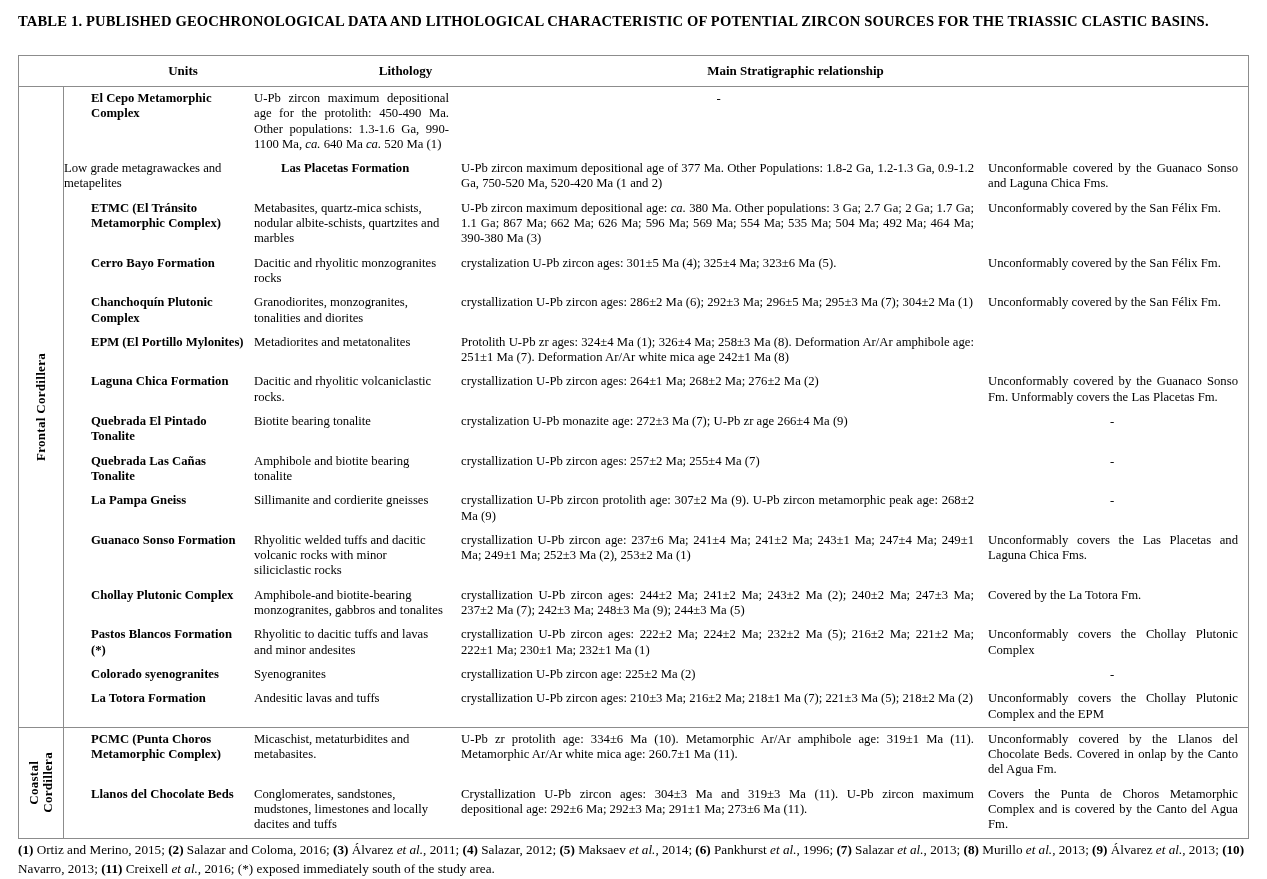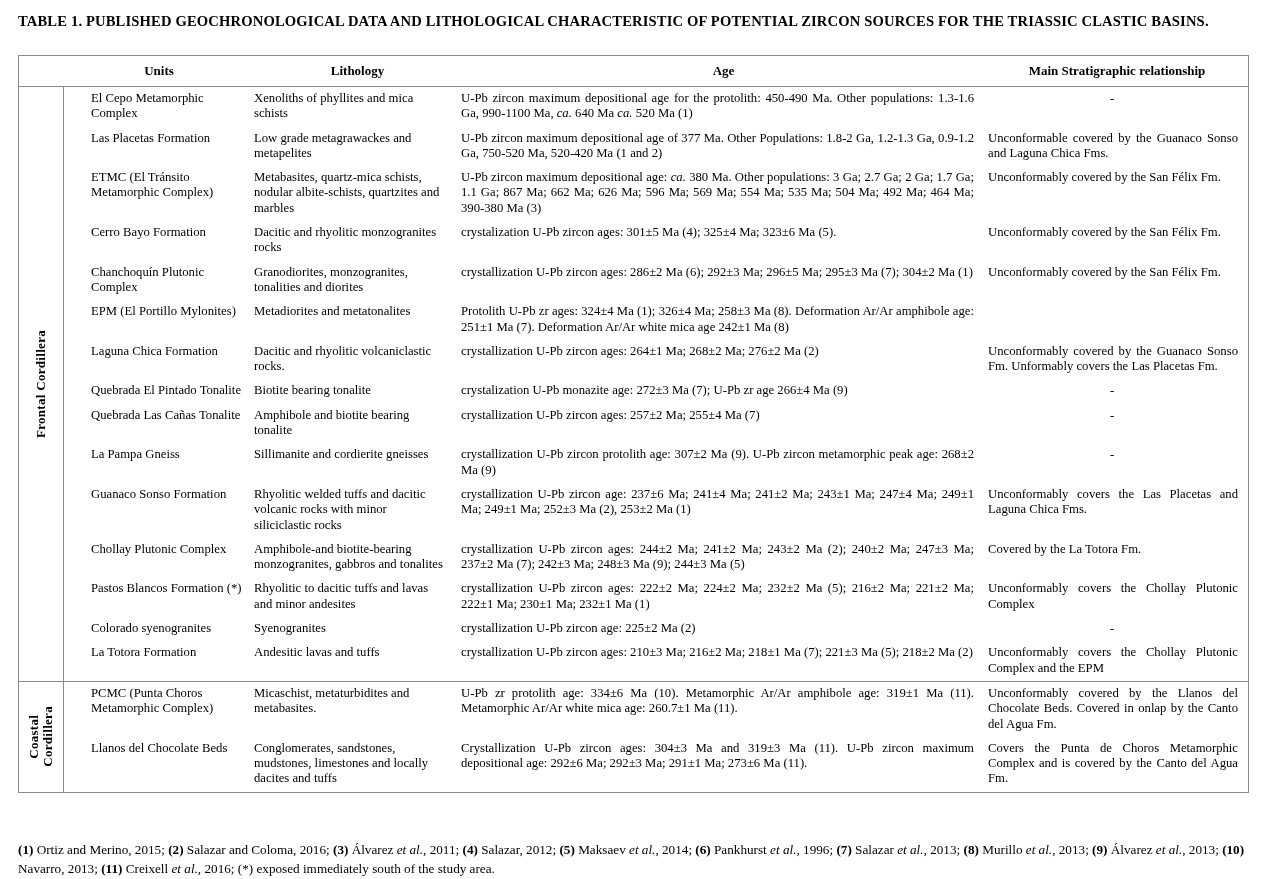--- a/index.html
+++ b/index.html
@@ -1,64 +1,62 @@
 <!DOCTYPE html>
 <html style="--border: #8c8c8c;"><head>
 <meta charset="utf-8">
 <style>
   html,body{margin:0;padding:0;background:#ffffff;}
   body{width:1267px;height:879px;overflow:hidden;font-family:"Liberation Serif","DejaVu Serif",serif;color:#000;}
   .page{position:relative;width:1243px;height:879px;background:#fff;}
   .title{position:absolute;left:18px;top:13px;width:1231px;font-weight:bold;font-size:14.6px;letter-spacing:.15px;}
   .tablebox{position:absolute;left:18px;top:55px;width:1229px;border:1.6px solid var(--border,#8c8c8c);background:#fff;}
   .header{display:grid;grid-template-columns:45px 190px 207px 525px 1fr;height:30px;align-items:center;
-          border-bottom:1.5px solid var(--border,#8c8c8c);font-weight:bold;font-size:13px;text-align:center;}
+          border-bottom:1.5px solid var(--border,#8c8c8c);font-weight:bold;font-size:13px;text-align:center;gap:24px;}
   .section{display:grid;grid-template-columns:45px 1fr;}
   .section + .section{border-top:1.5px solid var(--border,#8c8c8c);}
   .side{border-right:1px solid var(--border,#8c8c8c);display:flex;align-items:center;justify-content:center;overflow:hidden;}
   .side span{writing-mode:vertical-rl;transform:rotate(180deg);font-weight:bold;font-size:13px;letter-spacing:.3px;
              max-height:calc(100% - 6px);line-height:14px;text-align:center;}
   .row{display:grid;grid-template-columns:190px 207px 525px 1fr;padding:4px 0 5px;}
   .cell{font-size:12.7px;line-height:15.3px;}
-  .c-unit{padding-left:27px;padding-right:6px;}
+  .c-unit{padding-left:27px;padding-right:6px;font-weight:bold;}
   .c-lith{padding-right:16px;}
   .c-age{padding-right:12px;text-align:justify;}
   .c-strat{padding-left:2px;padding-right:10px;text-align:justify;}
   .dash{text-align:center !important;padding-left:0;}
   .footnote{position:absolute;left:18px;top:840px;width:1229px;font-size:13.2px;line-height:19px;text-align:left;font-family:Liberation Serif, serif;}
 </style>
 </head>
 <body>
 
 <div class="page">
   <div class="title">TABLE 1. PUBLISHED GEOCHRONOLOGICAL DATA AND LITHOLOGICAL CHARACTERISTIC OF POTENTIAL ZIRCON SOURCES FOR THE TRIASSIC CLASTIC BASINS.</div>
 
   <div class="tablebox">
     <div class="header">
       <div></div>
       <div>Units</div>
       <div>Lithology</div>
-      <div>Age</div>
       <div>Main Stratigraphic relationship</div>
     </div>
     <div id="sections">
         <div class="section">
           <div class="side">
             <span>Frontal Cordillera</span>
           </div>
           <div class="rows">
             <div class="row">
               <div class="cell c-unit">El Cepo Metamorphic Complex</div>
-              <div class="cell c-lith">Xenoliths of phyllites and mica schists</div>
               <div class="cell c-age">U-Pb zircon maximum depositional age for the protolith: 450-490 Ma. Other populations: 1.3-1.6 Ga, 990-1100 Ma, <i>ca.</i> 640 Ma <i>ca.</i> 520 Ma (1)</div>
               <div class="cell c-strat dash">-</div>
             </div>
             <div class="row">
+              <div class="cell c-lith">Low grade metagrawackes and metapelites</div>
               <div class="cell c-unit">Las Placetas Formation</div>
-              <div class="cell c-lith">Low grade metagrawackes and metapelites</div>
               <div class="cell c-age">U-Pb zircon maximum depositional age of 377 Ma. Other Populations: 1.8-2 Ga, 1.2-1.3 Ga, 0.9-1.2 Ga, 750-520 Ma, 520-420 Ma (1 and 2)</div>
               <div class="cell c-strat">Unconformable covered by the Guanaco Sonso and Laguna Chica Fms.</div>
             </div>
             <div class="row">
               <div class="cell c-unit">ETMC (El Tránsito Metamorphic Complex)</div>
               <div class="cell c-lith">Metabasites, quartz-mica schists, nodular albite-schists, quartzites and marbles</div>
               <div class="cell c-age">U-Pb zircon maximum depositional age: <i>ca.</i> 380 Ma. Other populations: 3 Ga; 2.7 Ga; 2 Ga; 1.7 Ga; 1.1 Ga; 867 Ma; 662 Ma; 626 Ma; 596 Ma; 569 Ma; 554 Ma; 535 Ma; 504 Ma; 492 Ma; 464 Ma; 390-380 Ma (3)</div>
               <div class="cell c-strat">Unconformably covered by the San Félix Fm.</div>
             </div>
             <div class="row">

